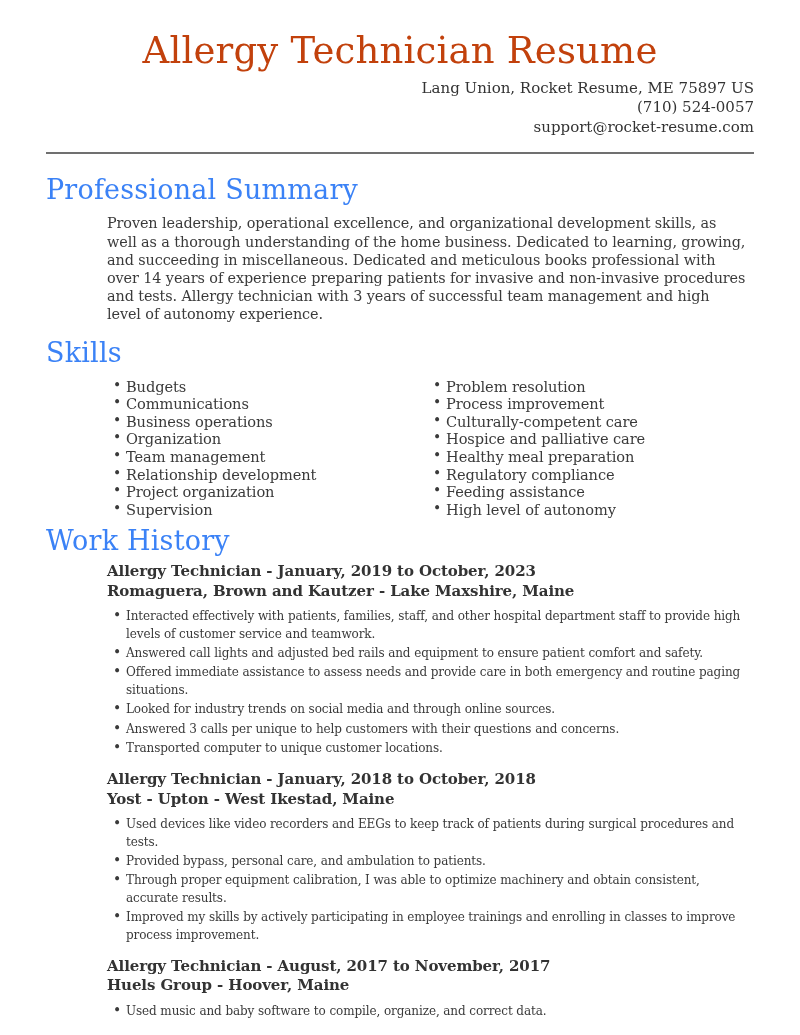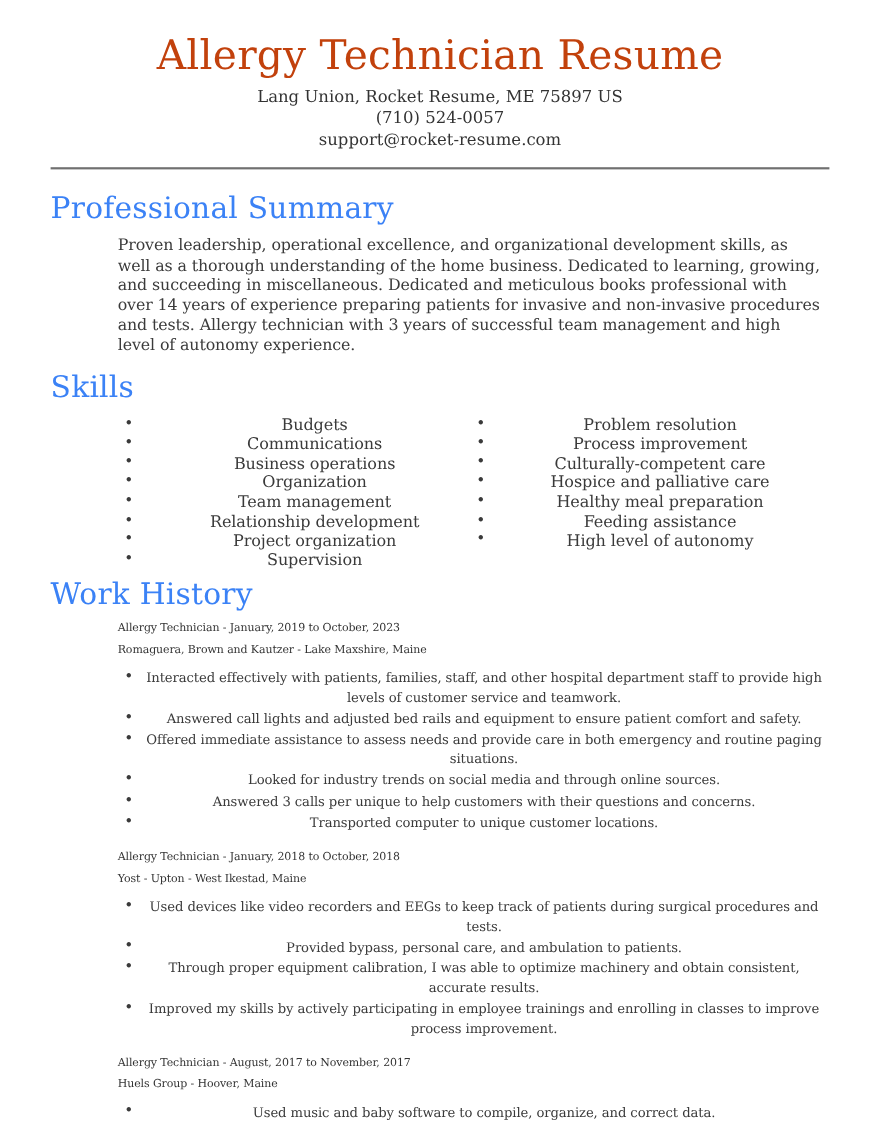--- a/index.html
+++ b/index.html
@@ -12,42 +12,42 @@
     -webkit-font-smoothing: antialiased;
   }
   .page { padding: 0 46px; }
 
   
   .resume-title {
     margin: 28px 0 0 0;
     font-size: 37px; font-weight: 400; line-height: 46px;
     color: #c2410c; text-align: center; letter-spacing: 0.2px;
   }
-  .contact { margin-top: 5px; text-align: center; font-size: 15px; line-height: 19.3px; color: #333333; }
+  .contact { margin-top: 5px; text-align: right; font-size: 15px; line-height: 19.3px; color: #333333; }
   .divider { border: none; height: 2.5px; background: #707070; margin: 15px 0 0 0; }
 
   
   h2.section-heading {
     font-size: 27px; font-weight: 400; line-height: 35px;
     color: #3b82f6; margin: 0; letter-spacing: 0.2px;
   }
   .sec-summary h2 { margin-top: 18px; }
   .sec-skills  h2 { margin-top: 11px; }
   .sec-work    h2 { margin-top: 5px; }
 
   
   .summary-text {
     margin: 7px 0 0 61px;
     width: 640px;
     font-size: 14.4px; line-height: 18.2px; color: #3a3a3a;
     letter-spacing: -0.1px;
   }
 
   
-  ul { list-style: none; margin: 0; padding: 0; text-align: center; }
+  ul { list-style: none; margin: 0; padding: 0; }
   li { position: relative; }
   li::before {
     content: "\2022";
     position: absolute; left: -13px; top: -1px;
     color: #3a3a3a; font-size: 14px;
   }
 
   
   .skills-cols {
     display: grid; grid-template-columns: 320px 1fr;
@@ -56,21 +56,21 @@
   .skills-cols li {
     font-size: 14.6px; line-height: 17.6px; color: #3a3a3a;
     letter-spacing: -0.1px;
   }
 
   
   .jobs { margin-left: 61px; }
   .job:first-child { margin-top: 4px; }
   .job + .job { margin-top: 13px; }
   .job-title-line, .job-employer-line {
-    font-size: 10px; font-weight: 400; line-height: 19.4px;
+    font-size: 15px; font-weight: 700; line-height: 19.4px;
     color: #333333; letter-spacing: -0.1px;
   }
   .job ul { margin: 7px 0 0 19px; width: 628px; }
   .job li {
     font-size: 12px; line-height: 17.4px; color: #3a3a3a;
     margin-bottom: 2px; letter-spacing: -0.1px;
   }
 </style>
 </head>
 <body>
@@ -107,20 +107,21 @@
           <li>Project organization</li>
           <li>Supervision</li>
         </ul>
       <ul>
 
       <li>Problem resolution</li>
           <li>Process improvement</li>
           <li>Culturally-competent care</li>
           <li>Hospice and palliative care</li>
           <li>Healthy meal preparation</li>
+          <li>Regulatory compliance</li>
           <li>Feeding assistance</li>
           <li>High level of autonomy</li>
         </ul>
     </div>
   </section>
 
   <section class="sec-work">
     <h2 class="section-heading">Work History</h2>
     <div class="jobs">
 

